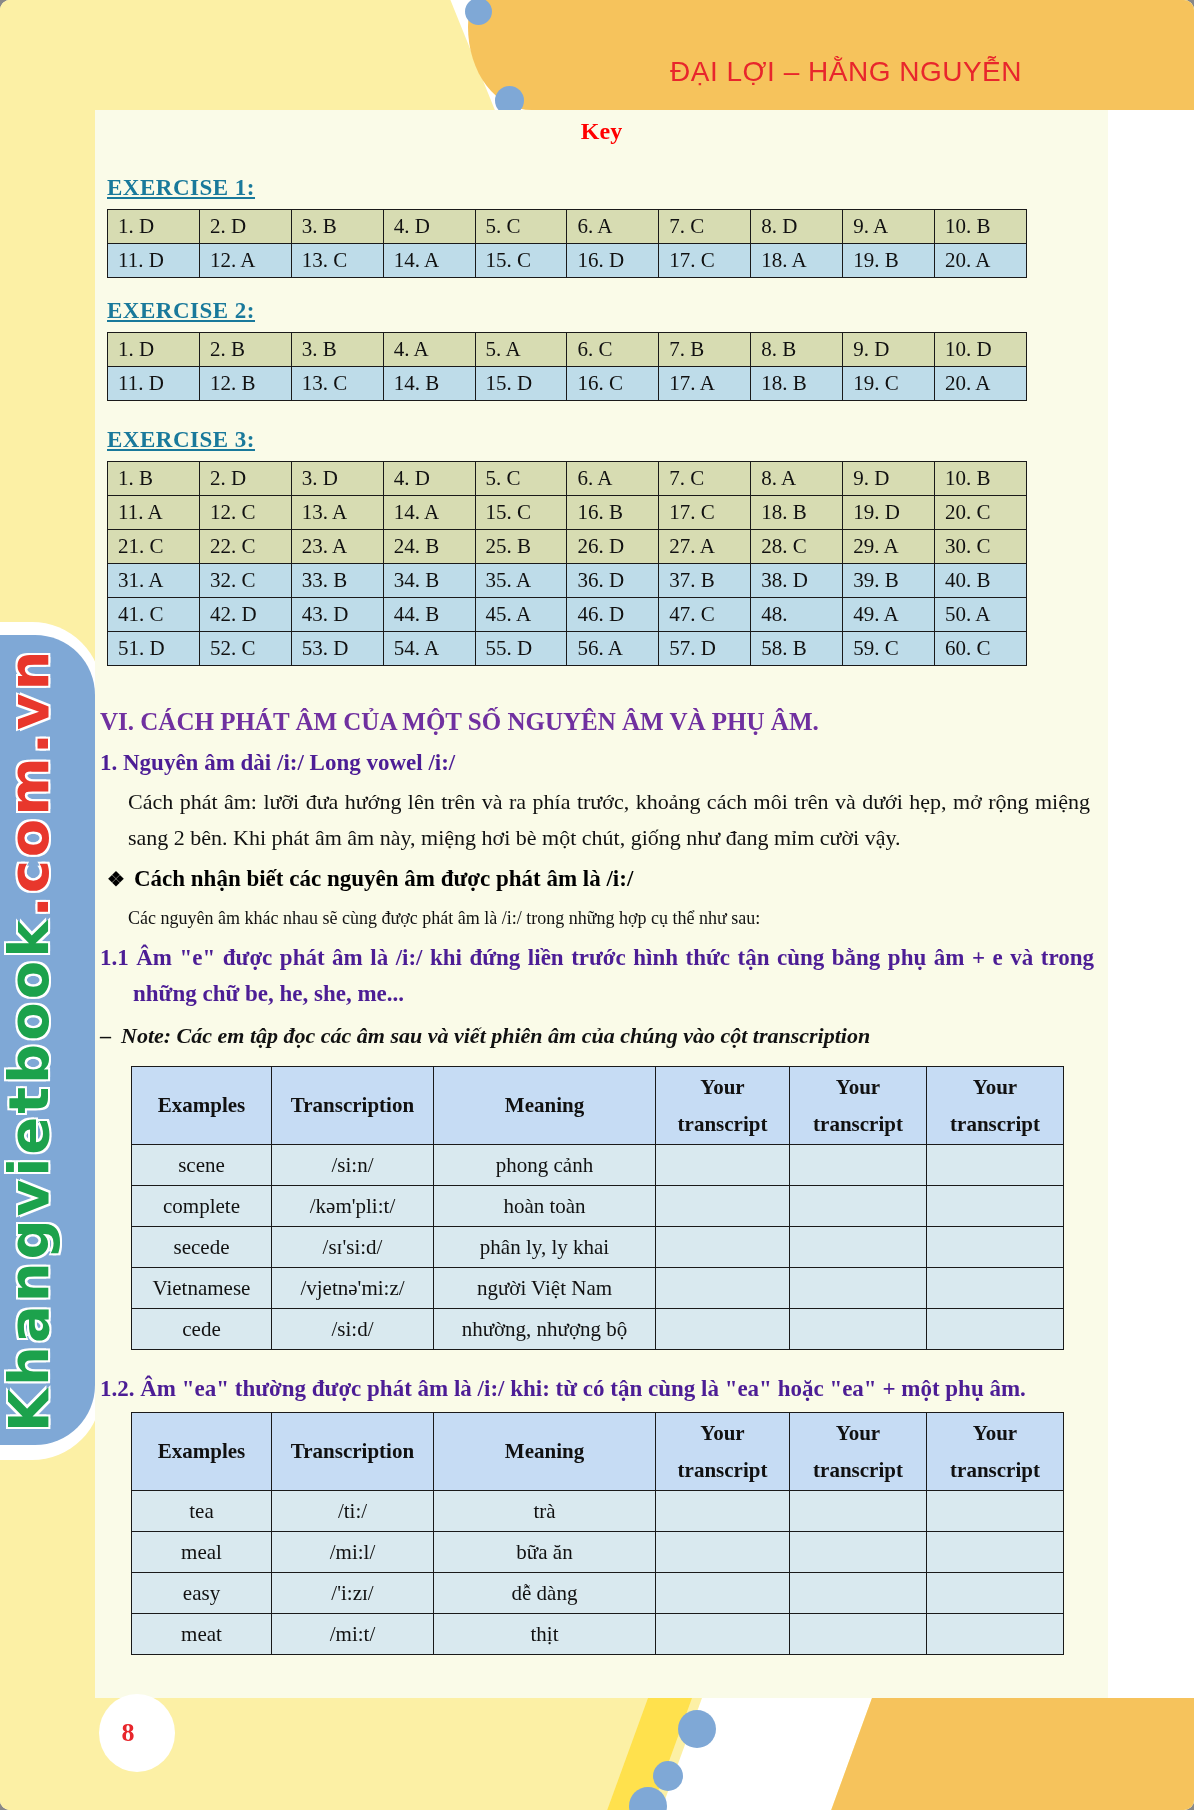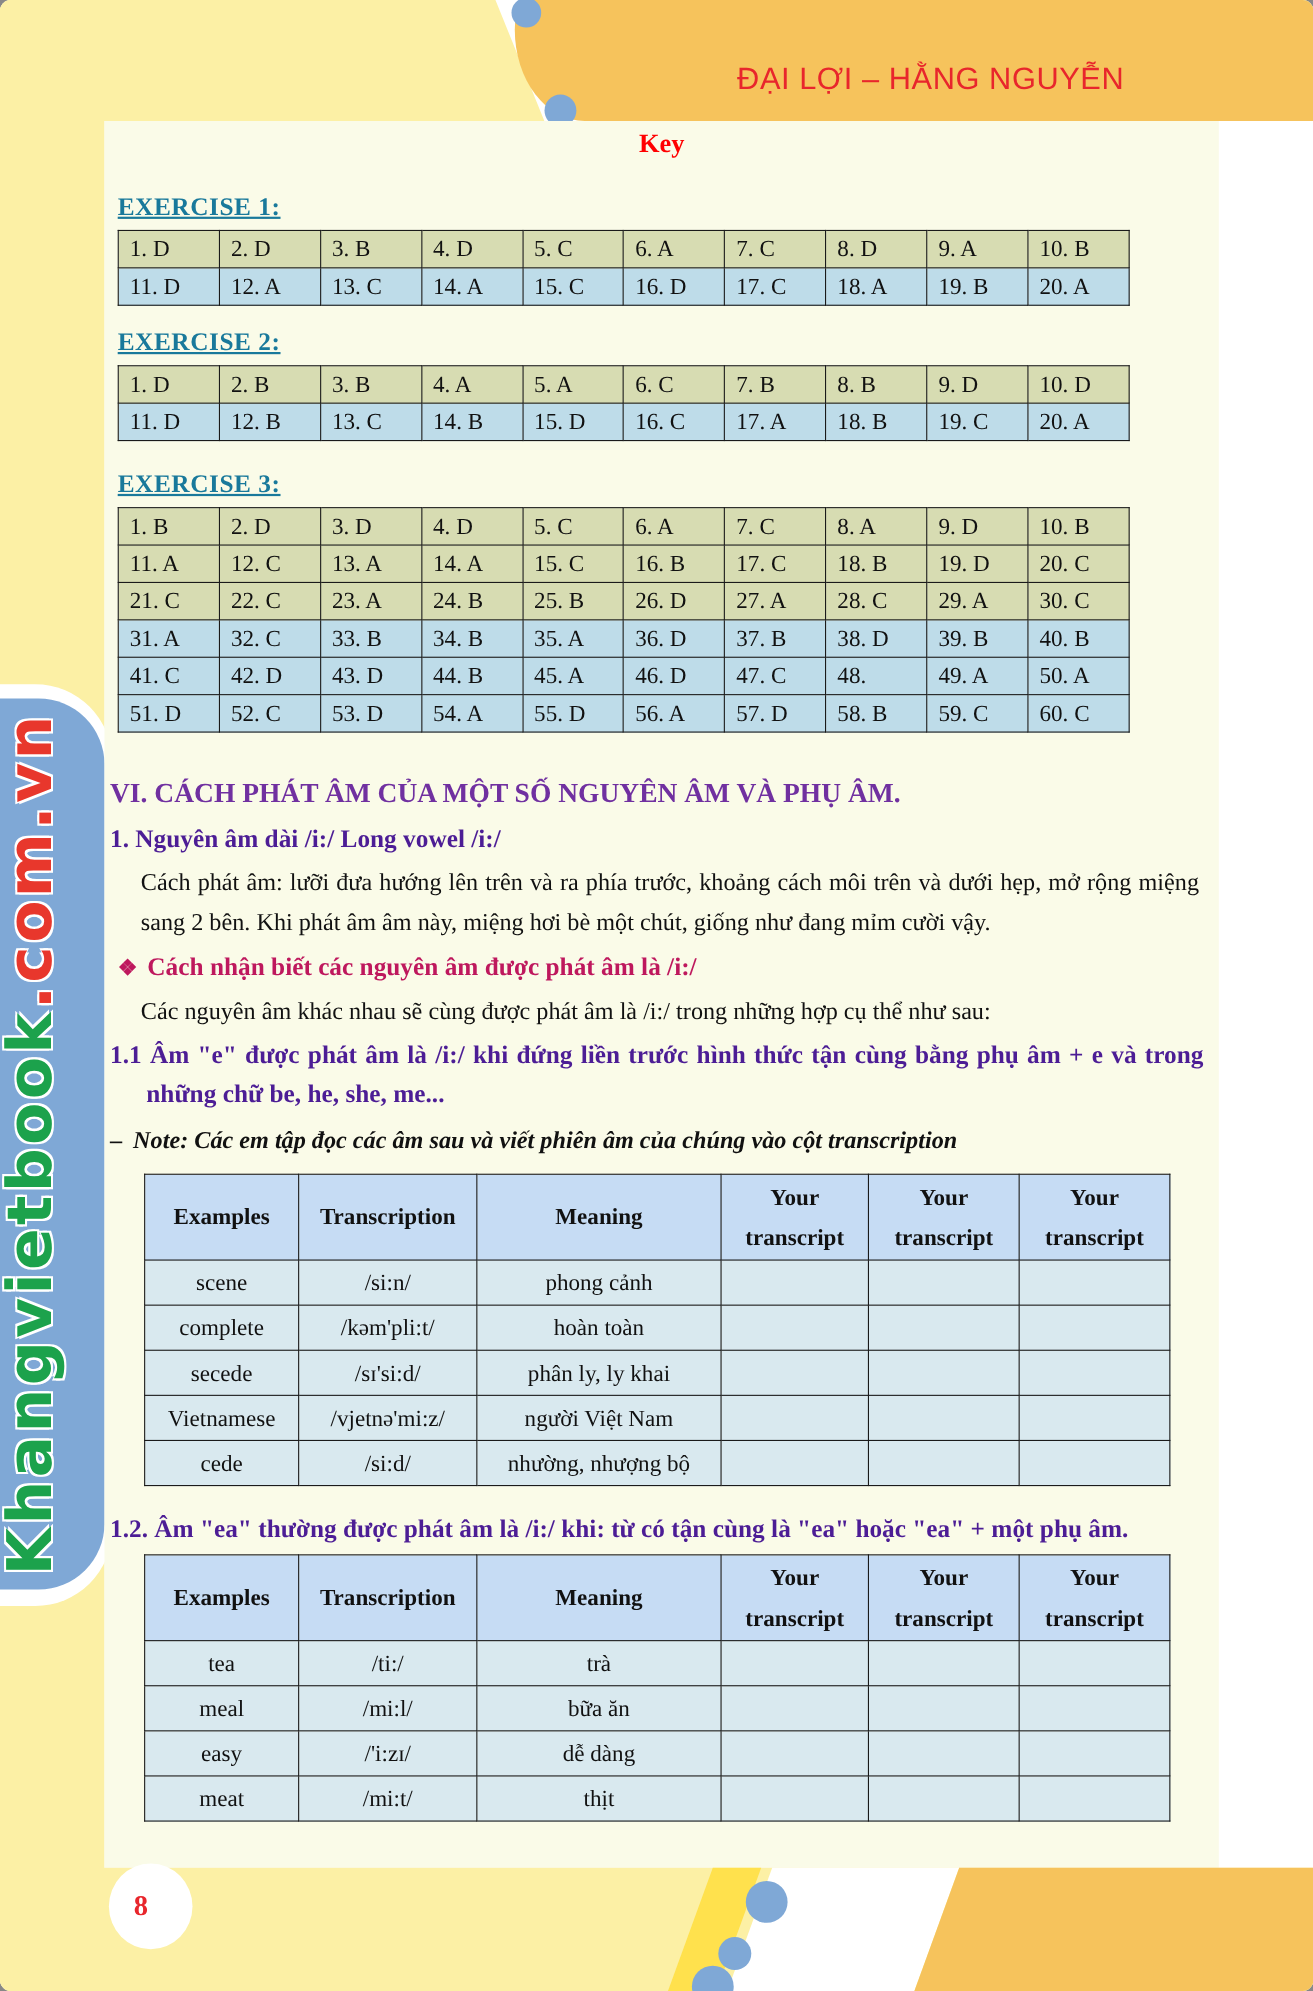--- a/index.html
+++ b/index.html
@@ -59,23 +59,23 @@
     border:1.5px solid #1a1a1a;height:33px;padding:0 0 0 10px;
     font-size:21px;vertical-align:middle;
   }
   tr.olive td{background:#D7DCB2;}
   tr.blue td{background:#BEDCE9;}
   .vi-head{margin:40px 0 0 5px;font-size:25px;font-weight:bold;color:#7030A0;line-height:32px;}
   .sub-head{margin:10px 0 0 5px;font-size:23px;font-weight:bold;color:#4c1d95;line-height:30px;}
   .para{
     margin:6px 18px 0 33px;font-size:22px;line-height:36px;text-align:justify;
   }
-  .green-line{margin:8px 0 0 12px;font-size:23px;font-weight:bold;color:#be185d;line-height:30px;}
+  .green-line{margin:8px 0 0 12px;font-size:23px;font-weight:bold;color:#000000;line-height:30px;}
   .green-line .gmark{font-size:20px;margin-right:9px;}
-  .para2{margin:8px 18px 0 33px;font-size:22px;line-height:32px;font-family:Liberation Serif, serif;}
+  .para2{margin:8px 18px 0 33px;font-size:18px;line-height:32px;font-family:Liberation Serif, serif;}
   .sub-head.hang{margin:6px 14px 0 38px;text-indent:-33px;line-height:36px;text-align:justify;}
   .note-line{margin:8px 14px 0 33px;text-indent:-28px;font-size:22px;line-height:32px;}
   .note-line .dash{font-style:normal;font-weight:bold;margin-right:10px;}
   .note-line .note-text{font-weight:bold;font-style:italic;text-align:right;}
   table.word-table{
     margin:14px 0 0 36px;border-collapse:collapse;table-layout:fixed;width:932px;
   }
   table.word-table td{
     border:1.5px solid #1a1a1a;text-align:center;vertical-align:middle;
     font-size:21px;background:#D9E9EF;height:40px;padding:0 4px;

